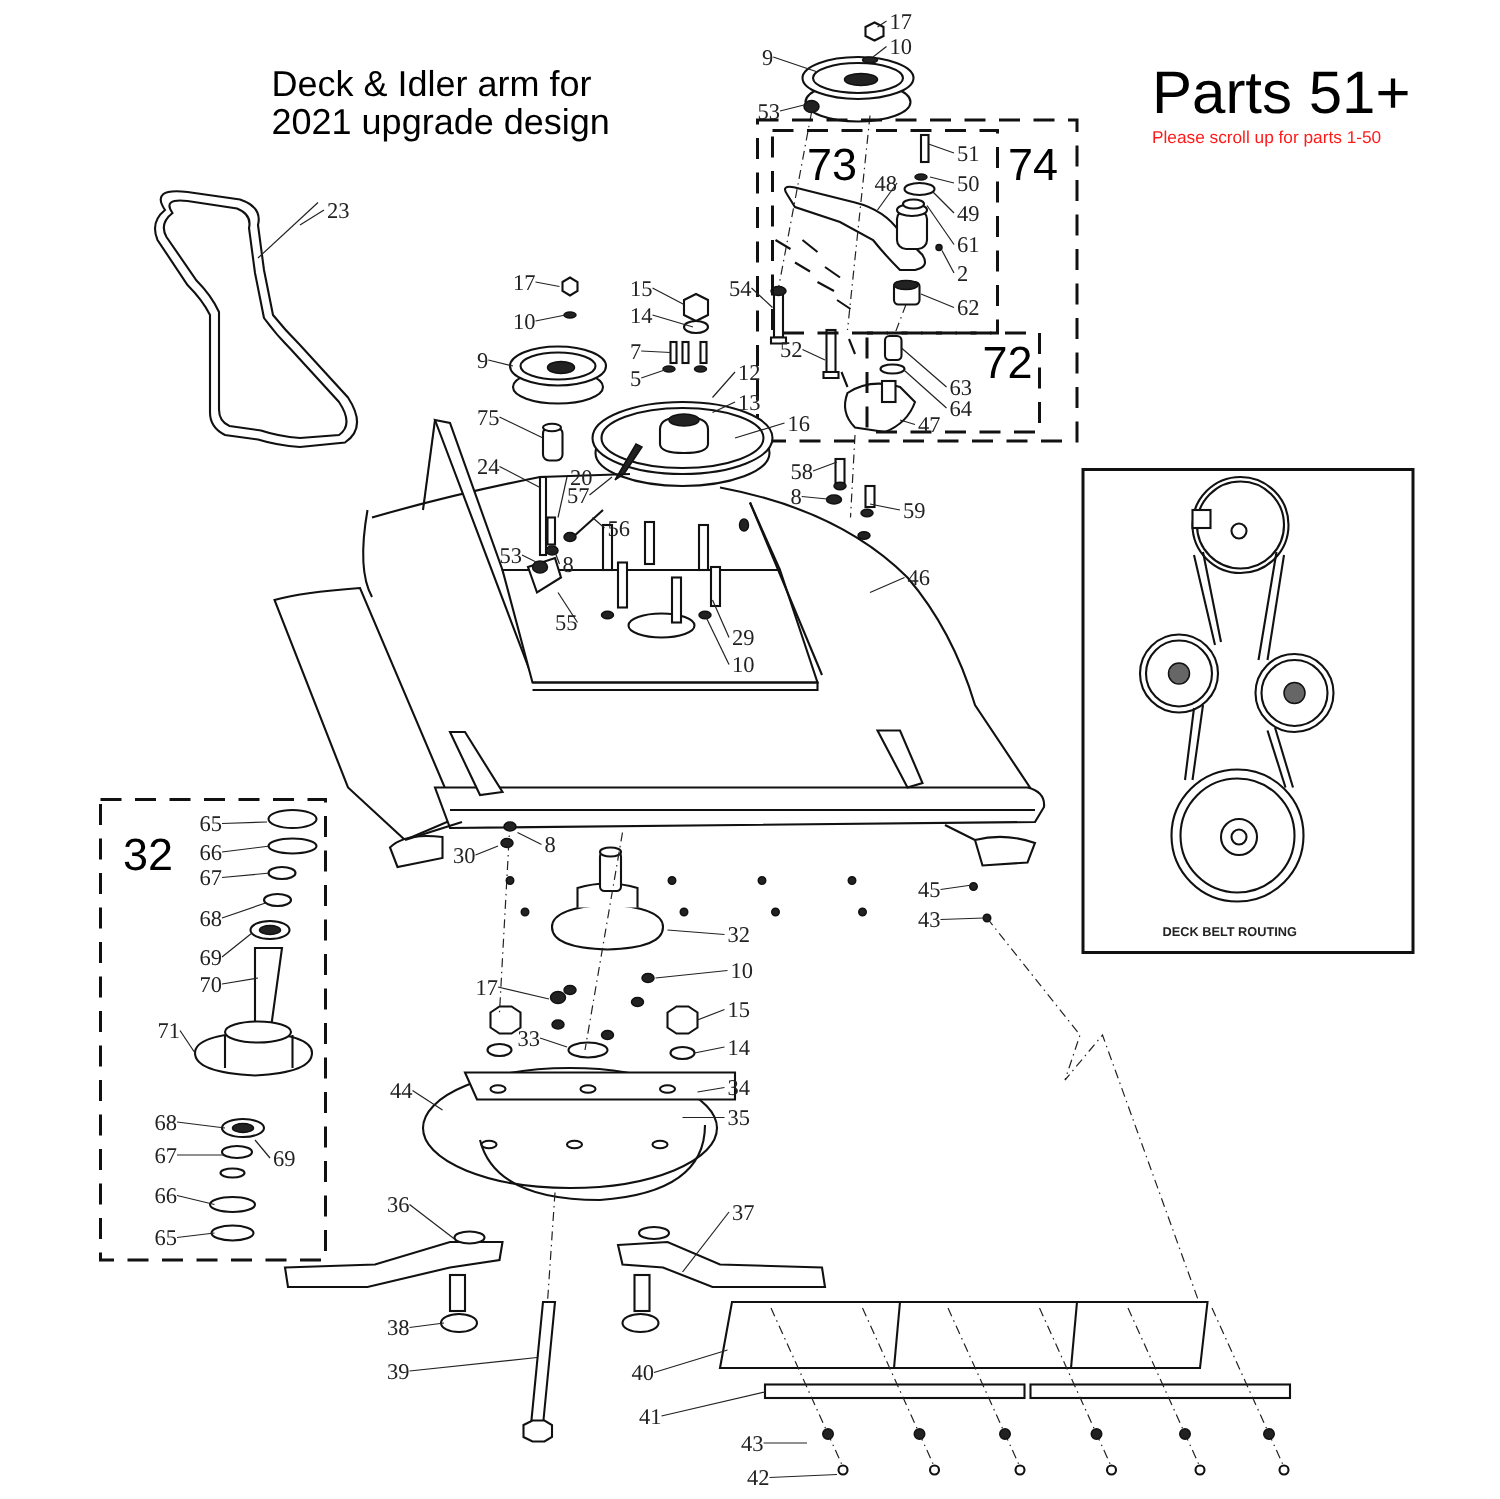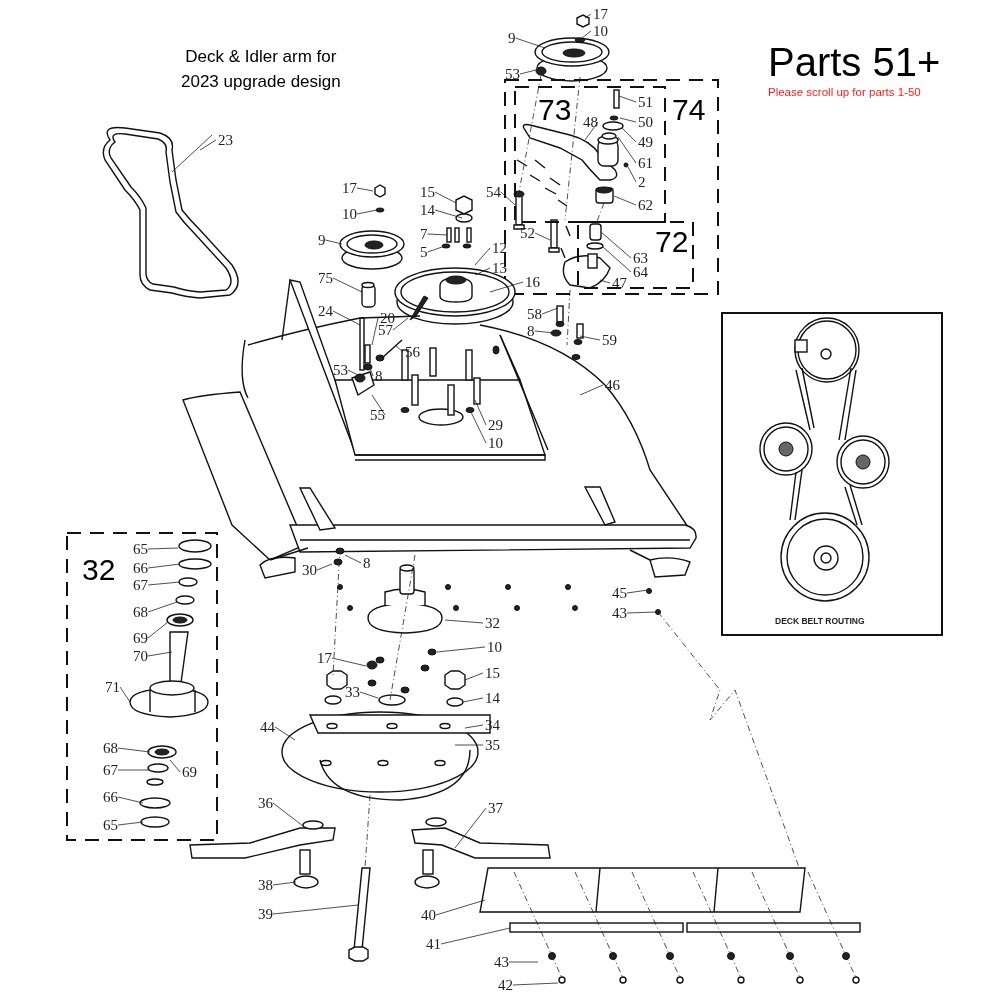--- a/index.html
+++ b/index.html
@@ -1,37 +1,37 @@
 <!DOCTYPE html>
 <html><head>
 <meta charset="utf-8">
 <style>
   html, body { margin: 0; padding: 0; background: #ffffff; }
   body { width: 1000px; height: 999px; position: relative; overflow: hidden; }
   #canvas { position: absolute; left: 0; top: 0; width: 1000px; height: 999px; }
   .title-text { position: absolute; font-family: "Liberation Sans", sans-serif; color: #000; }
-  #header-title { left: 181px; top: 44px; font-size: 17px; line-height: 25px; text-align: center; }
+  #header-title { left: 181px; top: 44px; font-size: 24px; line-height: 25px; }
   #parts-range { left: 768px; top: 40px; font-size: 40px; line-height: 44px; }
   #scroll-note { left: 768px; top: 86px; font-size: 11.5px; color: #ff1a1a; text-align: center; }
   .lbl { font-family: "Liberation Serif", serif; font-size: 15px; fill: #222; }
   .biglbl { font-family: "Liberation Sans", sans-serif; font-size: 30px; fill: #000; }
   .routing-caption { font-family: "Liberation Sans", sans-serif; font-size: 8.5px; font-weight: bold; fill: #222; }
   .ln { stroke: #111; stroke-width: 1.4; fill: none; }
   .thin { stroke: #222; stroke-width: 0.8; fill: none; }
   .dash { stroke: #222; stroke-width: 0.8; stroke-dasharray: 6 3 1 3; fill: none; }
   .box { stroke: #111; stroke-width: 2; stroke-dasharray: 14 9; fill: none; }
   .part { fill: #fff; stroke: #111; stroke-width: 1.4; }
   .dark { fill: #222; stroke: #111; stroke-width: 1; }
 </style>
 </head>
 <body>
 
 <div class="title-text" id="header-title">
   <div>Deck &amp; Idler arm for</div>
-  <div>2023 upgrade design</div>
+  <div>2021 upgrade design</div>
 </div>
 <div class="title-text" id="parts-range">Parts 51+</div>
 <div class="title-text" id="scroll-note">Please scroll up for parts 1-50</div>
 
 <svg id="canvas" viewBox="0 0 1000 999">
 
   <g>
     <path class="ln" d="M110,140 Q100,125 125,128 L160,133 Q175,138 172,150 L176,180 L182,210 Q190,220 200,230 L232,265 Q245,285 230,295 L200,298 Q185,297 172,293 L150,290 Q140,285 140,275 L140,250 L140,210 Q135,200 125,190 L105,160 Q100,148 110,140 Z"></path>
     <path class="ln" d="M115,142 Q108,132 125,134 L158,139 Q168,143 166,152 L170,182 L176,212 Q184,223 194,233 L226,268 Q236,283 226,290 L200,292 Q186,291 174,287 L153,284 Q146,281 146,273 L146,250 L146,208 Q141,197 131,187 L111,158 Q106,149 115,142 Z"></path>
     <line class="thin" x1="172" y1="172" x2="212" y2="135"></line>

